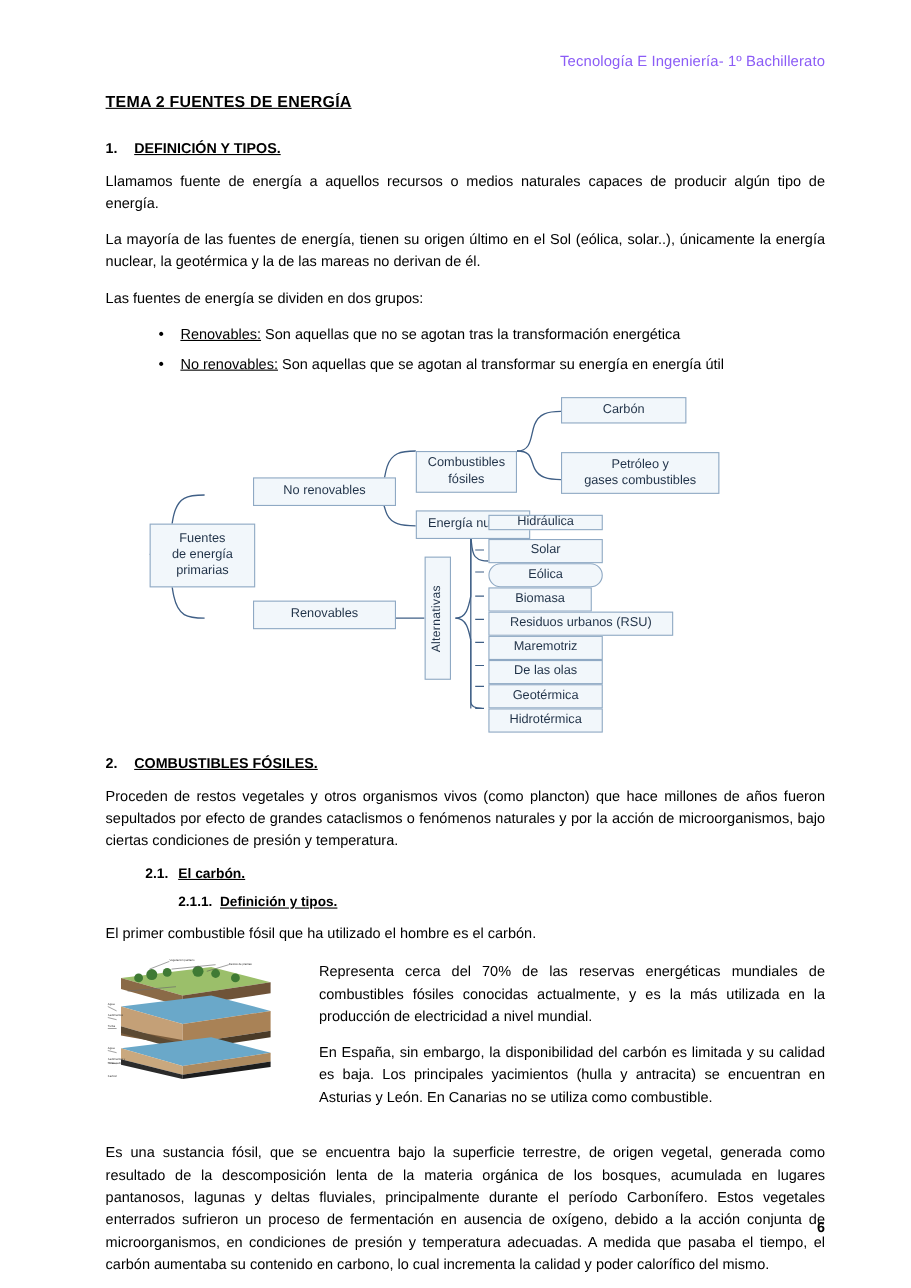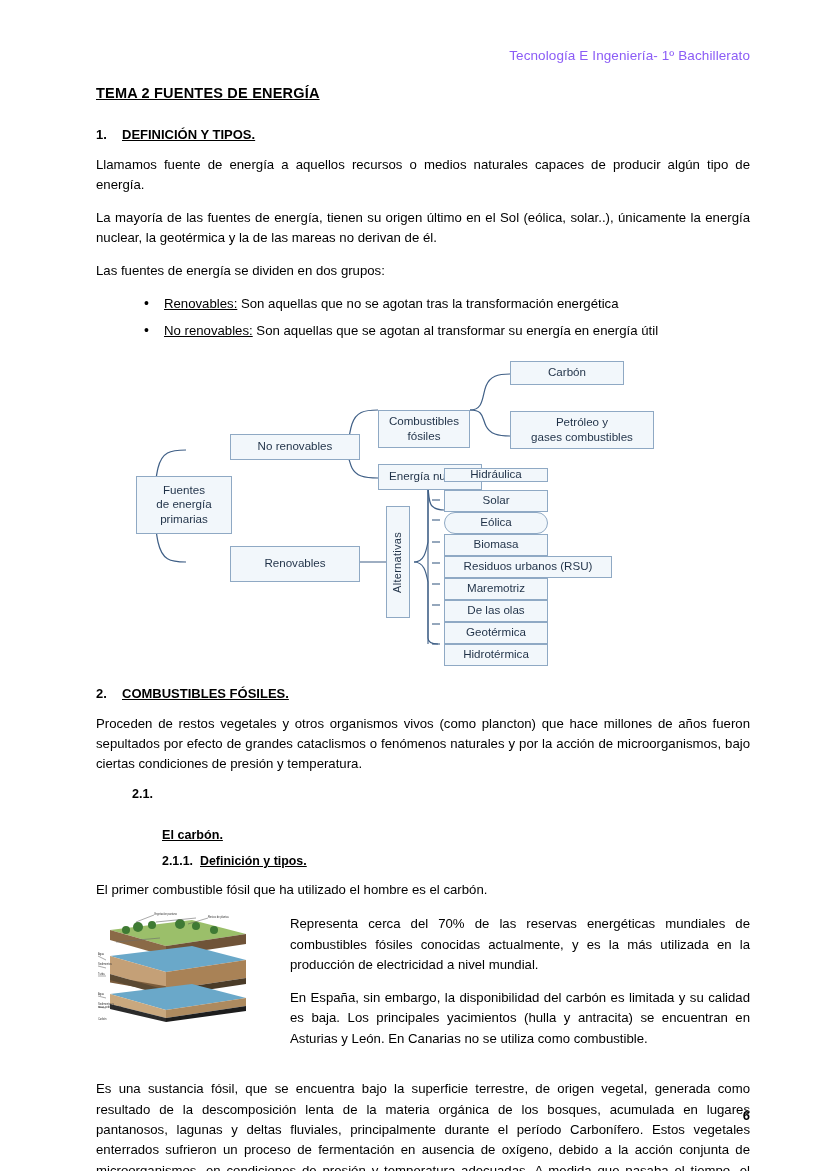--- a/index.html
+++ b/index.html
@@ -110,21 +110,21 @@
     letter-spacing: 0.3px;
   }
   
   .sub-head {
     display: flex;
     font-size: 12.6px;
     font-weight: bold;
     margin: 0 0 12px 36px;
   }
   .sub-head .num { width: 30px; flex: 0 0 30px; }
-  .sub-head .txt { text-decoration: underline; margin-top: 41px; }
+  .sub-head .txt { text-decoration: underline; }
   .subsub-head {
     display: flex;
     font-size: 12.4px;
     font-weight: bold;
     margin: 0 0 12px 66px;
   }
   .subsub-head .num { width: 38px; flex: 0 0 38px; }
   .subsub-head .txt { text-decoration: underline; }
 
   
@@ -223,36 +223,36 @@
         <path d="M 318 288 L 326 288"></path>
         <path d="M 314 124 L 314 288"></path>
       </g>
     </svg>
 
     <div class="dbox" style="left:22px; top:120px; width:96px; height:58px; white-space:pre-line;">Fuentes
 de energía
 primarias</div>
 
     <div class="dbox" style="left:116px; top:78px; width:130px; height:26px;">No renovables</div>
-    <div class="dbox" style="left:116px; top:190px; width:130px; height:36px;">Renovables</div>
+    <div class="dbox" style="left:116px; top:190px; width:130px; height:26px;">Renovables</div>
 
     <div class="dbox" style="left:264px; top:34px; width:92px; height:38px; white-space:pre-line;margin-top:20px;">Combustibles
 fósiles</div>
     <div class="dbox" style="left:264px; top:108px; width:104px; height:26px;">Energía nuclear</div>
 
     <div class="dbox" style="left:396px; top:5px; width:114px; height:24px;">Carbón</div>
     <div class="dbox" style="left:396px; top:55px; width:144px; height:38px; white-space:pre-line;">Petróleo y
 gases combustibles</div>
 
     <div class="dbox vertical" style="left:272px; top:150px; width:24px; height:112px;">Alternativas</div>
 
     <div class="dbox" style="left:330px; top:112px; width:104px; height:14px;">Hidráulica</div>
     <div class="dbox" style="left:330px; top:134px; width:104px; height:22px;">Solar</div>
     <div class="dbox" style="left:330px; top:156px; width:104px; height:22px;border-radius:11px;">Eólica</div>
-    <div class="dbox" style="left:330px; top:178px; width:104px; height:22px;">Biomasa</div>
+    <div class="dbox" style="left:330px; top:178px; width:94px; height:22px;">Biomasa</div>
     <div class="dbox" style="left:330px; top:200px; width:168px; height:22px;">Residuos urbanos (RSU)</div>
     <div class="dbox" style="left:330px; top:222px; width:104px; height:22px;">Maremotriz</div>
     <div class="dbox" style="left:330px; top:244px; width:104px; height:22px;">De las olas</div>
     <div class="dbox" style="left:330px; top:266px; width:104px; height:22px;">Geotérmica</div>
     <div class="dbox" style="left:330px; top:288px; width:104px; height:22px;">Hidrotérmica</div>
   </div>
 
   <div class="sec-head">
     <span class="num">2.</span>
     <span class="txt">COMBUSTIBLES FÓSILES.</span>

